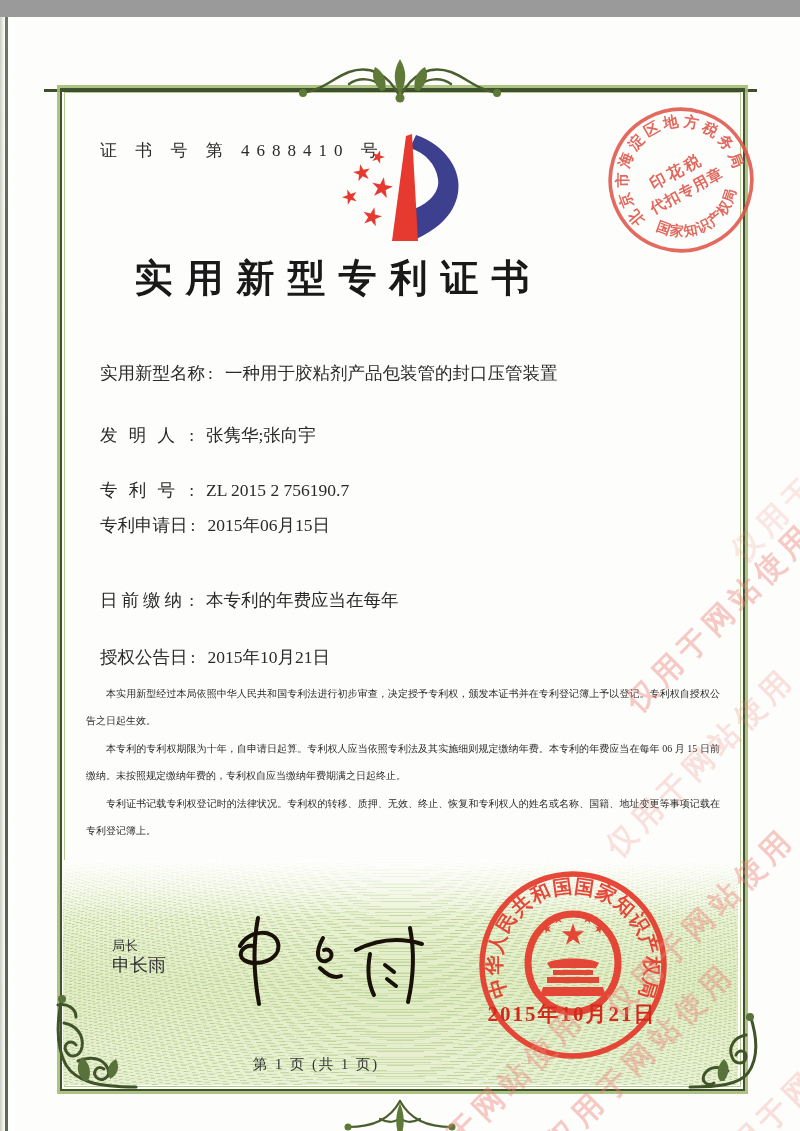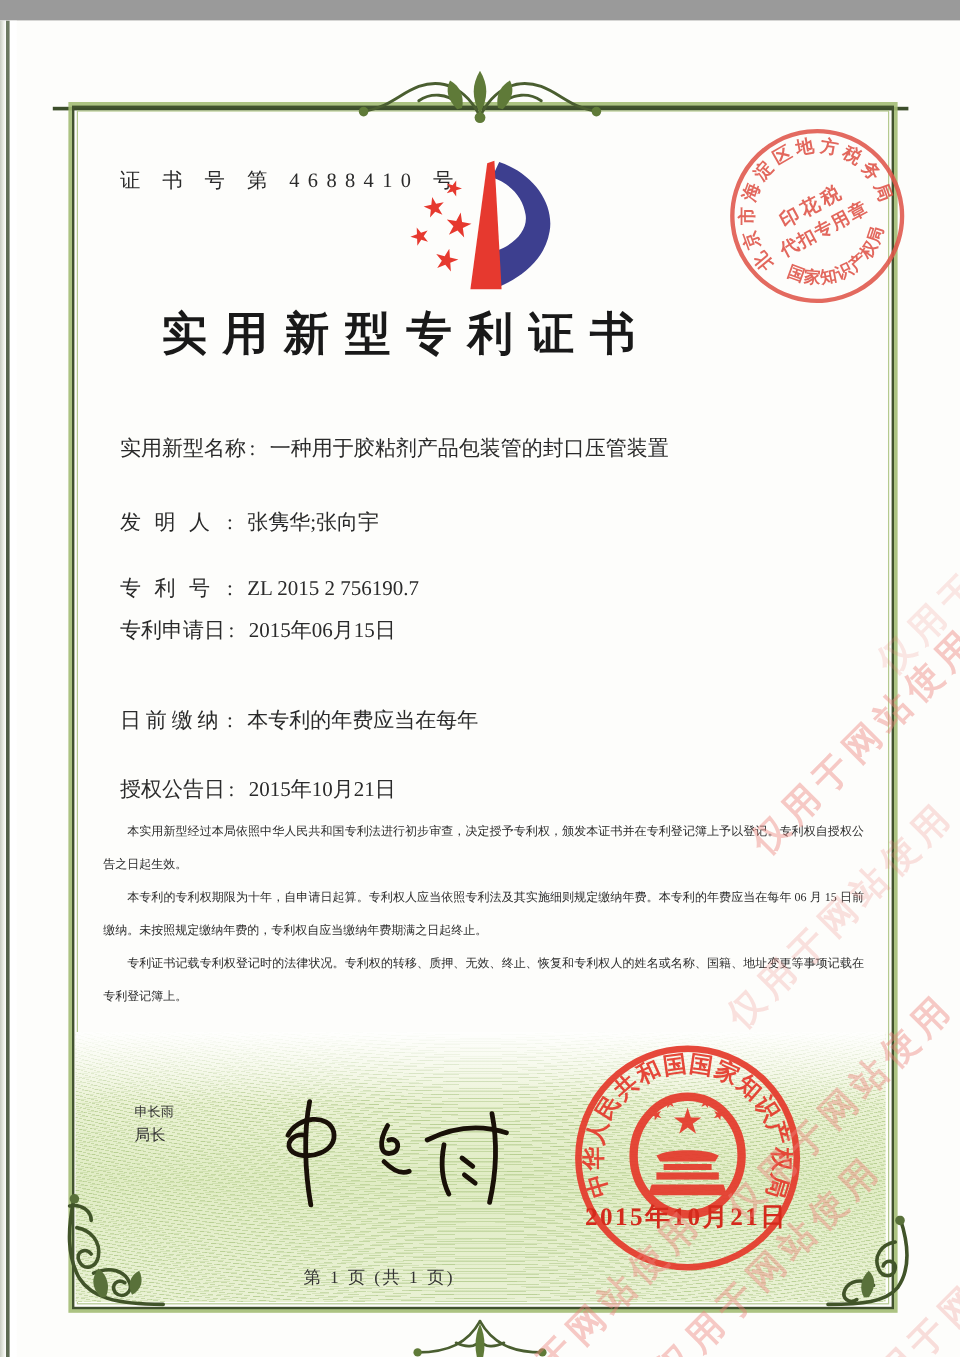--- a/index.html
+++ b/index.html
@@ -41,21 +41,21 @@
   .field{position:absolute;left:100px;font-size:17.5px;color:#2a2a2a;white-space:nowrap;}
   .field .flabel{display:inline-block;min-width:106px;text-align:justify;text-align-last:justify;}
   .field .flabel::after{content:":";margin:0 12px 0 3px;}
   .f0{top:344px}.f1{top:406px}.f2{top:461px}.f3{top:496px}.f4{top:571px}.f5{top:628px}
 
   .paras{position:absolute;left:86px;top:663px;width:634px;
     font-size:10px;line-height:27.4px;color:#2c2c2c;text-align:justify;}
   .paras p{margin:0;text-indent:2em;}
 
   .signer-role{position:absolute;left:112px;top:920px;font-size:13px;color:#333;}
-  .signer-name{position:absolute;left:112px;top:902px;font-size:11px;color:#333;}
+  .signer-name{position:absolute;left:112px;top:936px;font-size:18px;color:#333;}
   .signature{position:absolute;left:228px;top:893px;width:205px;height:100px;}
 
   
   .seal{position:absolute;left:477px;top:852px;width:192px;height:192px;opacity:.92;}
   .seal-date{position:absolute;left:472px;top:983px;width:200px;text-align:center;
     font-size:21px;font-weight:bold;color:#d42a1c;letter-spacing:2px;}
 
   .footer{position:absolute;left:0;top:1038px;width:632px;text-align:center;
     font-size:14.5px;color:#333;letter-spacing:2px;}
 

